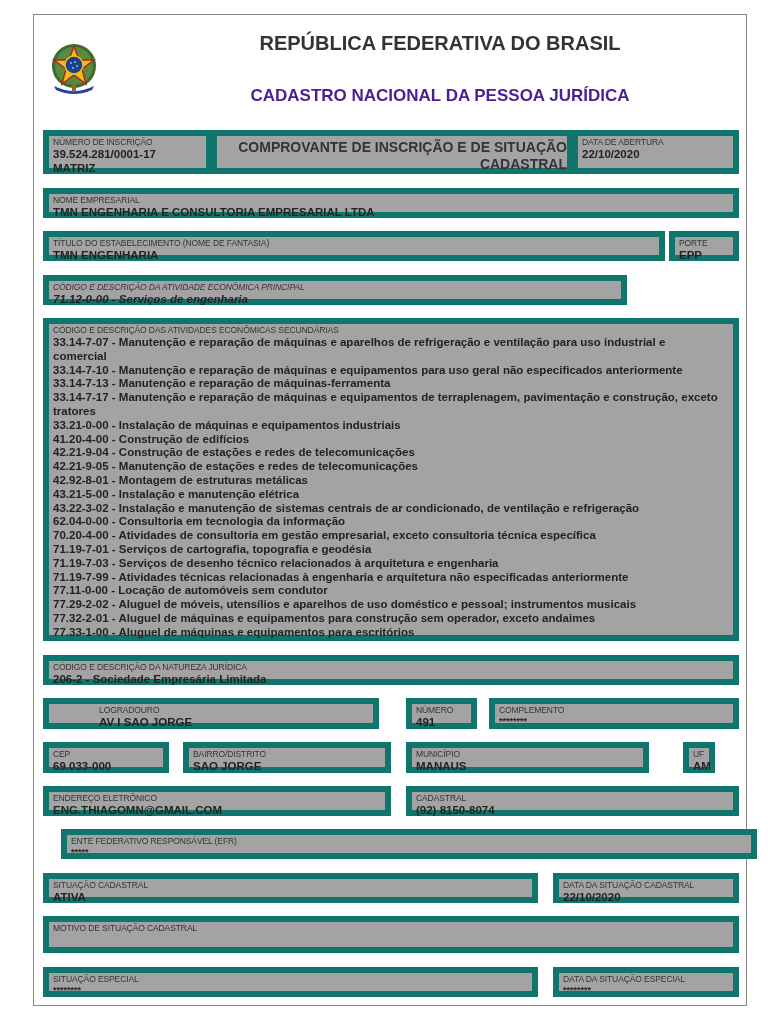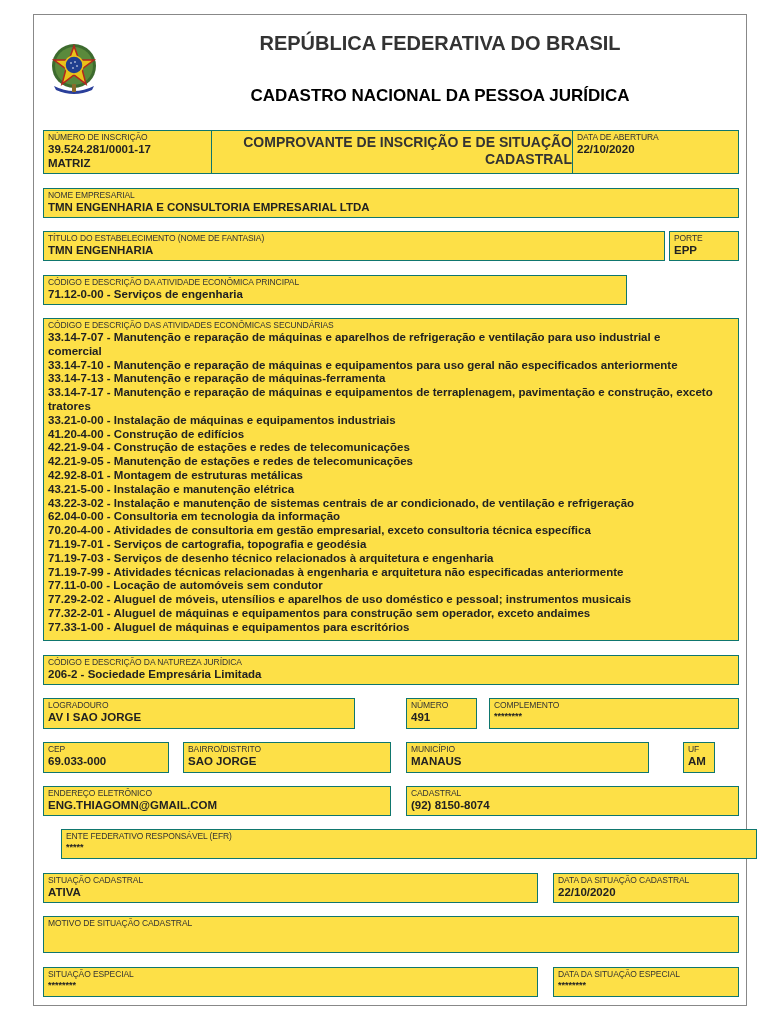--- a/index.html
+++ b/index.html
@@ -1,23 +1,23 @@
 <!DOCTYPE html>
 <html><head>
 <meta charset="utf-8">
 <style>
   html, body { margin: 0; padding: 0; background: #fff; }
   body { width: 768px; height: 1024px; position: relative; font-family: "Liberation Sans", sans-serif; color: #222; overflow: hidden; }
   .outer { position: absolute; left: 33px; top: 14px; width: 714px; height: 992px; border: 1px solid #888; box-sizing: border-box; }
-  .box { position: absolute; border: 1px solid #0f766e; box-sizing: border-box; background: #fde047; }
+  .box { position: absolute; border: 6px solid #0f766e; box-sizing: border-box; background: #a3a3a3; }
   .lbl { font-size: 8.5px; color: #333; line-height: 9px; margin: 2px 0 0 4px; white-space: nowrap; letter-spacing: -0.1px; }
   .val { font-size: 11.5px; font-weight: bold; color: #222; margin: 1px 0 0 4px; line-height: 13px; white-space: nowrap; }
   .val.small { font-size: 9px; line-height: 10px; }
   .title1 { position: absolute; left: 140px; width: 600px; top: 32px; text-align: center; font-size: 20px; font-weight: bold; color: #333; }
-  .title2 { position: absolute; left: 140px; width: 600px; top: 86px; text-align: center; font-size: 17px; font-weight: bold; color: #000000; }
+  .title2 { position: absolute; left: 140px; width: 600px; top: 86px; text-align: center; font-size: 17px; font-weight: bold; color: #4c1d95; }
   .seal { position: absolute; left: 46px; top: 40px; width: 56px; height: 56px; }
   .comp { position: absolute; text-align: right; font-size: 14px; font-weight: bold; color: #333; line-height: 17px; }
   .activities { margin: 1px 0 0 4px; }
   .activities div { font-size: 11.5px; font-weight: bold; line-height: 13.8px; color: #222; }
 </style>
 </head>
 <body>
 
 <div class="outer"></div>
 
@@ -60,21 +60,21 @@
 
 <div class="box" style="left:43px;top:231px;width:622px;height:30px;">
   <div class="lbl">TÍTULO DO ESTABELECIMENTO (NOME DE FANTASIA)</div>
   <div class="val">TMN ENGENHARIA</div>
 </div>
 <div class="box" style="left:669px;top:231px;width:70px;height:30px;">
   <div class="lbl">PORTE</div>
   <div class="val">EPP</div>
 </div>
 
-<div class="box" style="left:43px;top:275px;width:584px;height:30px;">
+<div class="box" style="left:43px;top:275px;width:584px;height:30px;font-style:italic;">
   <div class="lbl">CÓDIGO E DESCRIÇÃO DA ATIVIDADE ECONÔMICA PRINCIPAL</div>
   <div class="val">71.12-0-00 - Serviços de engenharia</div>
 </div>
 
 <div class="box" style="left:43px;top:318px;width:696px;height:323px;">
   <div class="lbl">CÓDIGO E DESCRIÇÃO DAS ATIVIDADES ECONÔMICAS SECUNDÁRIAS</div>
   <div class="activities">
     <div>33.14-7-07 - Manutenção e reparação de máquinas e aparelhos de refrigeração e ventilação para uso industrial e</div>
     <div>comercial</div>
     <div>33.14-7-10 - Manutenção e reparação de máquinas e equipamentos para uso geral não especificados anteriormente</div>
@@ -98,21 +98,21 @@
     <div>77.32-2-01 - Aluguel de máquinas e equipamentos para construção sem operador, exceto andaimes</div>
     <div>77.33-1-00 - Aluguel de máquinas e equipamentos para escritórios</div>
   </div>
 </div>
 
 <div class="box" style="left:43px;top:655px;width:696px;height:30px;">
   <div class="lbl">CÓDIGO E DESCRIÇÃO DA NATUREZA JURÍDICA</div>
   <div class="val">206-2 - Sociedade Empresária Limitada</div>
 </div>
 
-<div class="box" style="left:43px;top:698px;width:312px;height:31px;">
+<div class="box" style="left:43px;top:698px;width:336px;height:31px;padding-left:46px;">
   <div class="lbl">LOGRADOURO</div>
   <div class="val">AV I SAO JORGE</div>
 </div>
 <div class="box" style="left:406px;top:698px;width:71px;height:31px;">
   <div class="lbl">NÚMERO</div>
   <div class="val">491</div>
 </div>
 <div class="box" style="left:489px;top:698px;width:250px;height:31px;">
   <div class="lbl">COMPLEMENTO</div>
   <div class="val small">********</div>

